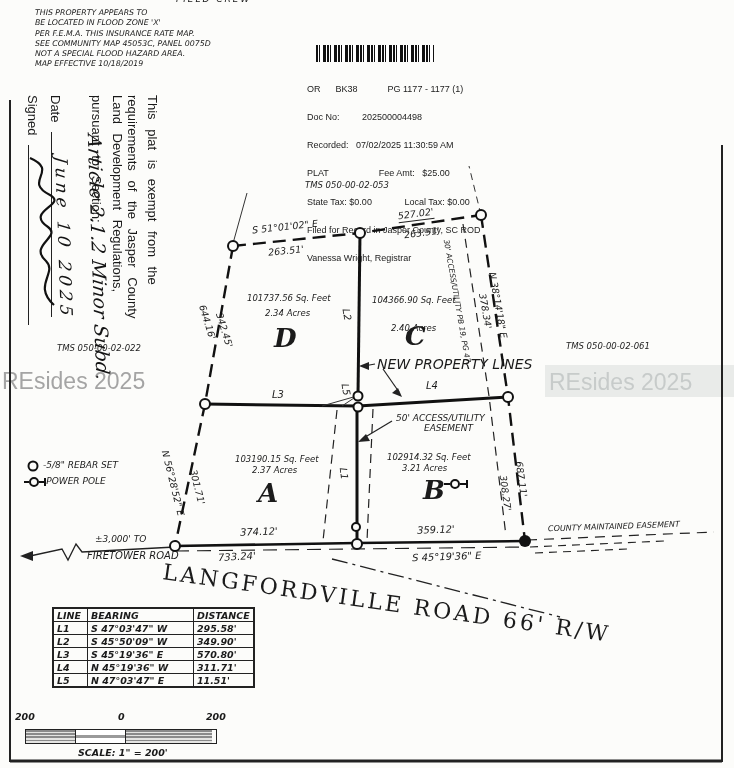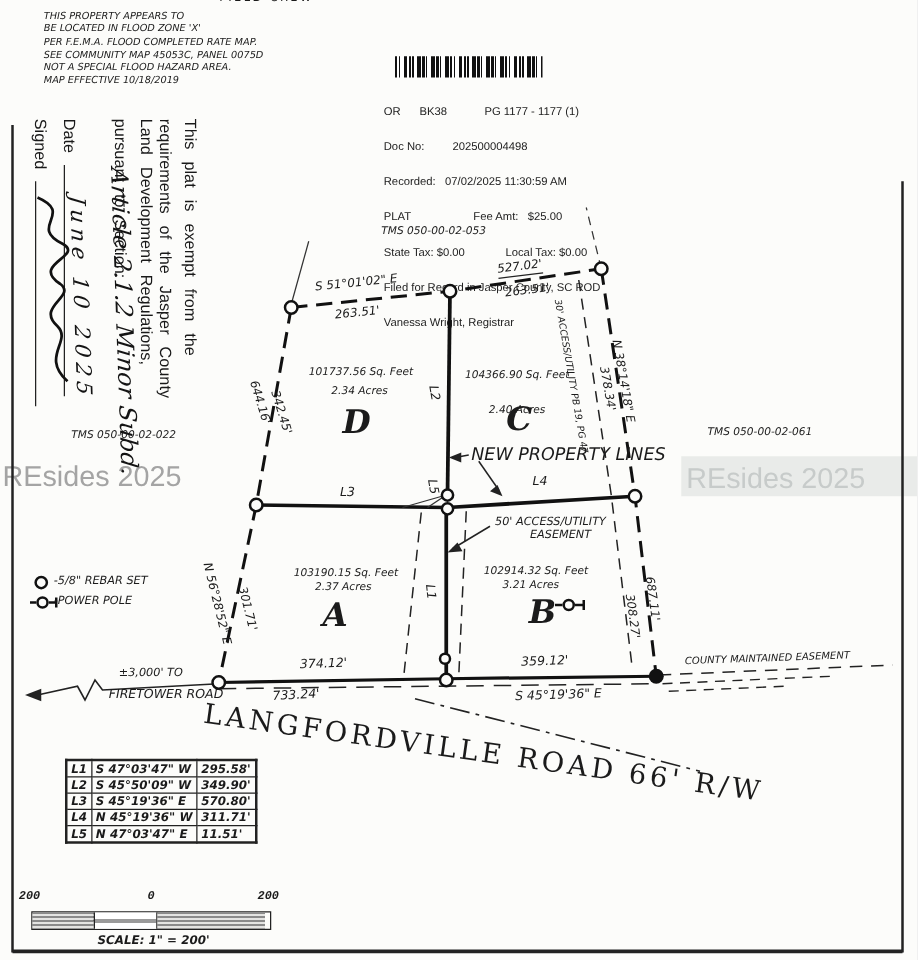--- a/index.html
+++ b/index.html
@@ -33,21 +33,21 @@
       font-style:normal;white-space:nowrap;}
   #wm-band{position:absolute;left:545px;top:365px;width:189px;height:32px;background:#e9ebe9;}
   
   #ltable{position:absolute;left:52px;top:607px;border-collapse:collapse;
           font-family:"DejaVu Sans",sans-serif;font-style:italic;font-size:9.5px;font-weight:600;
           border:2px solid #222;}
   #ltable td,#ltable th{border:1.4px solid #222;padding:0 3px;height:12px;text-align:left;white-space:pre;}
   #ltable th{font-style:italic;}
   #ltable .c1{width:27px;} #ltable .c2{width:99px;} #ltable .c3{width:50px;}
   
-  .sb-num{position:absolute;font-style:italic;font-weight:bold;font-size:9.5px;font-family:Liberation Mono, monospace;}
+  .sb-num{position:absolute;font-style:italic;font-weight:bold;font-size:9.5px;}
   #sbar{position:absolute;left:25px;top:729px;width:190px;height:13px;border:1.6px solid #222;
         display:flex;}
   #sbar .seg{height:100%;box-sizing:border-box;border-right:1.6px solid #222;}
   .hatch{background:repeating-linear-gradient(180deg,#8a8a8a 0 1.6px,#e4e4e2 1.6px 3.2px);}
   .mid{background:linear-gradient(180deg,#fff 0 38%,#9a9a9a 38% 62%,#fff 62% 100%);}
   
   #topcut{position:absolute;left:176px;top:0;width:120px;height:5px;overflow:hidden;}
   #topcut div{margin-top:-6px;font-style:italic;font-size:9px;letter-spacing:2px;}
 </style>
 </head>
@@ -55,21 +55,21 @@
 
 <div id="sheet">
 
   <div id="topcut">
     <div>FIELD CREW</div>
   </div>
 
   <div id="flood">
     <div class="l">THIS PROPERTY APPEARS TO</div>
     <div class="l">BE LOCATED IN FLOOD ZONE 'X'</div>
-    <div class="l">PER F.E.M.A. FLOOD COMPLETED RATE MAP.</div>
+    <div class="l">PER F.E.M.A. THIS INSURANCE RATE MAP.</div>
     <div class="l">SEE COMMUNITY MAP 45053C, PANEL 0075D</div>
     <div class="l">NOT A SPECIAL FLOOD HAZARD AREA.</div>
     <div class="l">MAP EFFECTIVE 10/18/2019</div>
   </div>
 
   <div id="barcode"></div>
   <div id="stamp">
     <div>OR      BK38            PG 1177 - 1177 (1)</div>
     <div>Doc No:         202500004498</div>
     <div>Recorded:   07/02/2025 11:30:59 AM</div>
@@ -231,20 +231,25 @@
   <div class="lbl" style="left:218px;top:551px;font-size:10px;transform:rotate(-3deg)">733.24'</div>
   <div class="lbl" style="left:412px;top:551px;font-size:10px;transform:rotate(-2deg)">S 45°19'36" E</div>
 
   <div class="lbl serif" style="left:163px;top:560px;font-size:22px;letter-spacing:3px;font-style:normal;transform-origin:left center;transform:rotate(8deg)">LANGFORDVILLE ROAD 66' R/W</div>
 
   <div class="lbl" style="left:43px;top:461px;font-size:9px">-5/8" REBAR SET</div>
   <div class="lbl" style="left:43px;top:477px;font-size:9px">-POWER POLE</div>
 
   <table id="ltable">
     <tbody>
+        <tr>
+      <th class="c1">LINE</th>
+      <th class="c2">BEARING</th>
+      <th class="c3">DISTANCE</th>
+    </tr>
     <tr>
           <td>L1</td>
           <td>S 47°03'47" W</td>
           <td>295.58'</td>
         </tr>
     <tr>
           <td>L2</td>
           <td>S 45°50'09" W</td>
           <td>349.90'</td>
         </tr>

